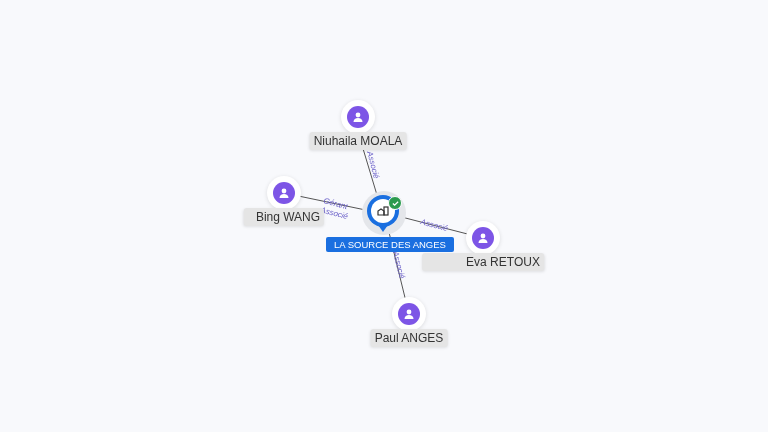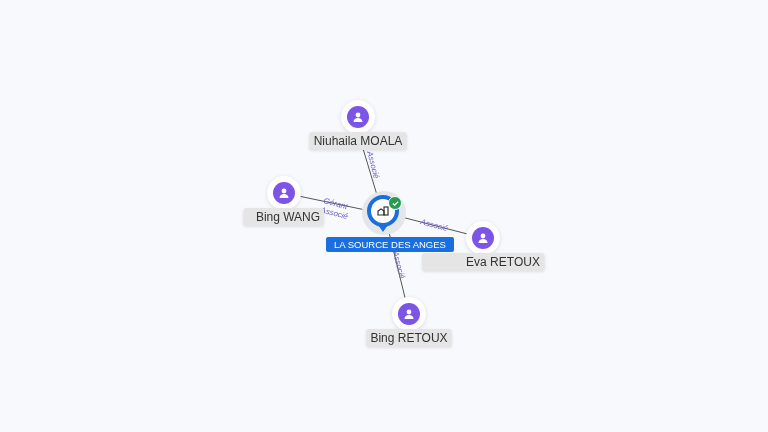--- a/index.html
+++ b/index.html
@@ -62,21 +62,21 @@
 <div class="plabel" style="left:483px;top:253px;padding-left:44px;">Eva RETOUX</div>
 
 <div class="person" style="left:392px;top:297px;">
   <div class="av">
       <svg width="12" height="12" viewBox="0 0 12 12">
         <circle cx="6" cy="4" r="2.4" fill="#fff"></circle>
         <path d="M1.5 11c0-2.5 2-4 4.5-4s4.5 1.5 4.5 4z" fill="#fff"></path>
       </svg>
     </div>
 </div>
-<div class="plabel" style="left:409px;top:329px;">Bing RETOUX</div>
+<div class="plabel" style="left:409px;top:329px;">Paul ANGES</div>
 
 <div class="center-halo"></div>
 <div class="pin-tip"></div>
 <div class="pin">
   <div class="pin-inner">
       <span><svg width="12" height="10" viewBox="0 0 12 10">
           <path d="M1 9V5l3-2 3 2v4z" fill="none" stroke="#333" stroke-width="1.2"></path>
           <rect x="7" y="1" width="4" height="8" fill="none" stroke="#333" stroke-width="1.2"></rect>
         </svg></span>
     </div>

